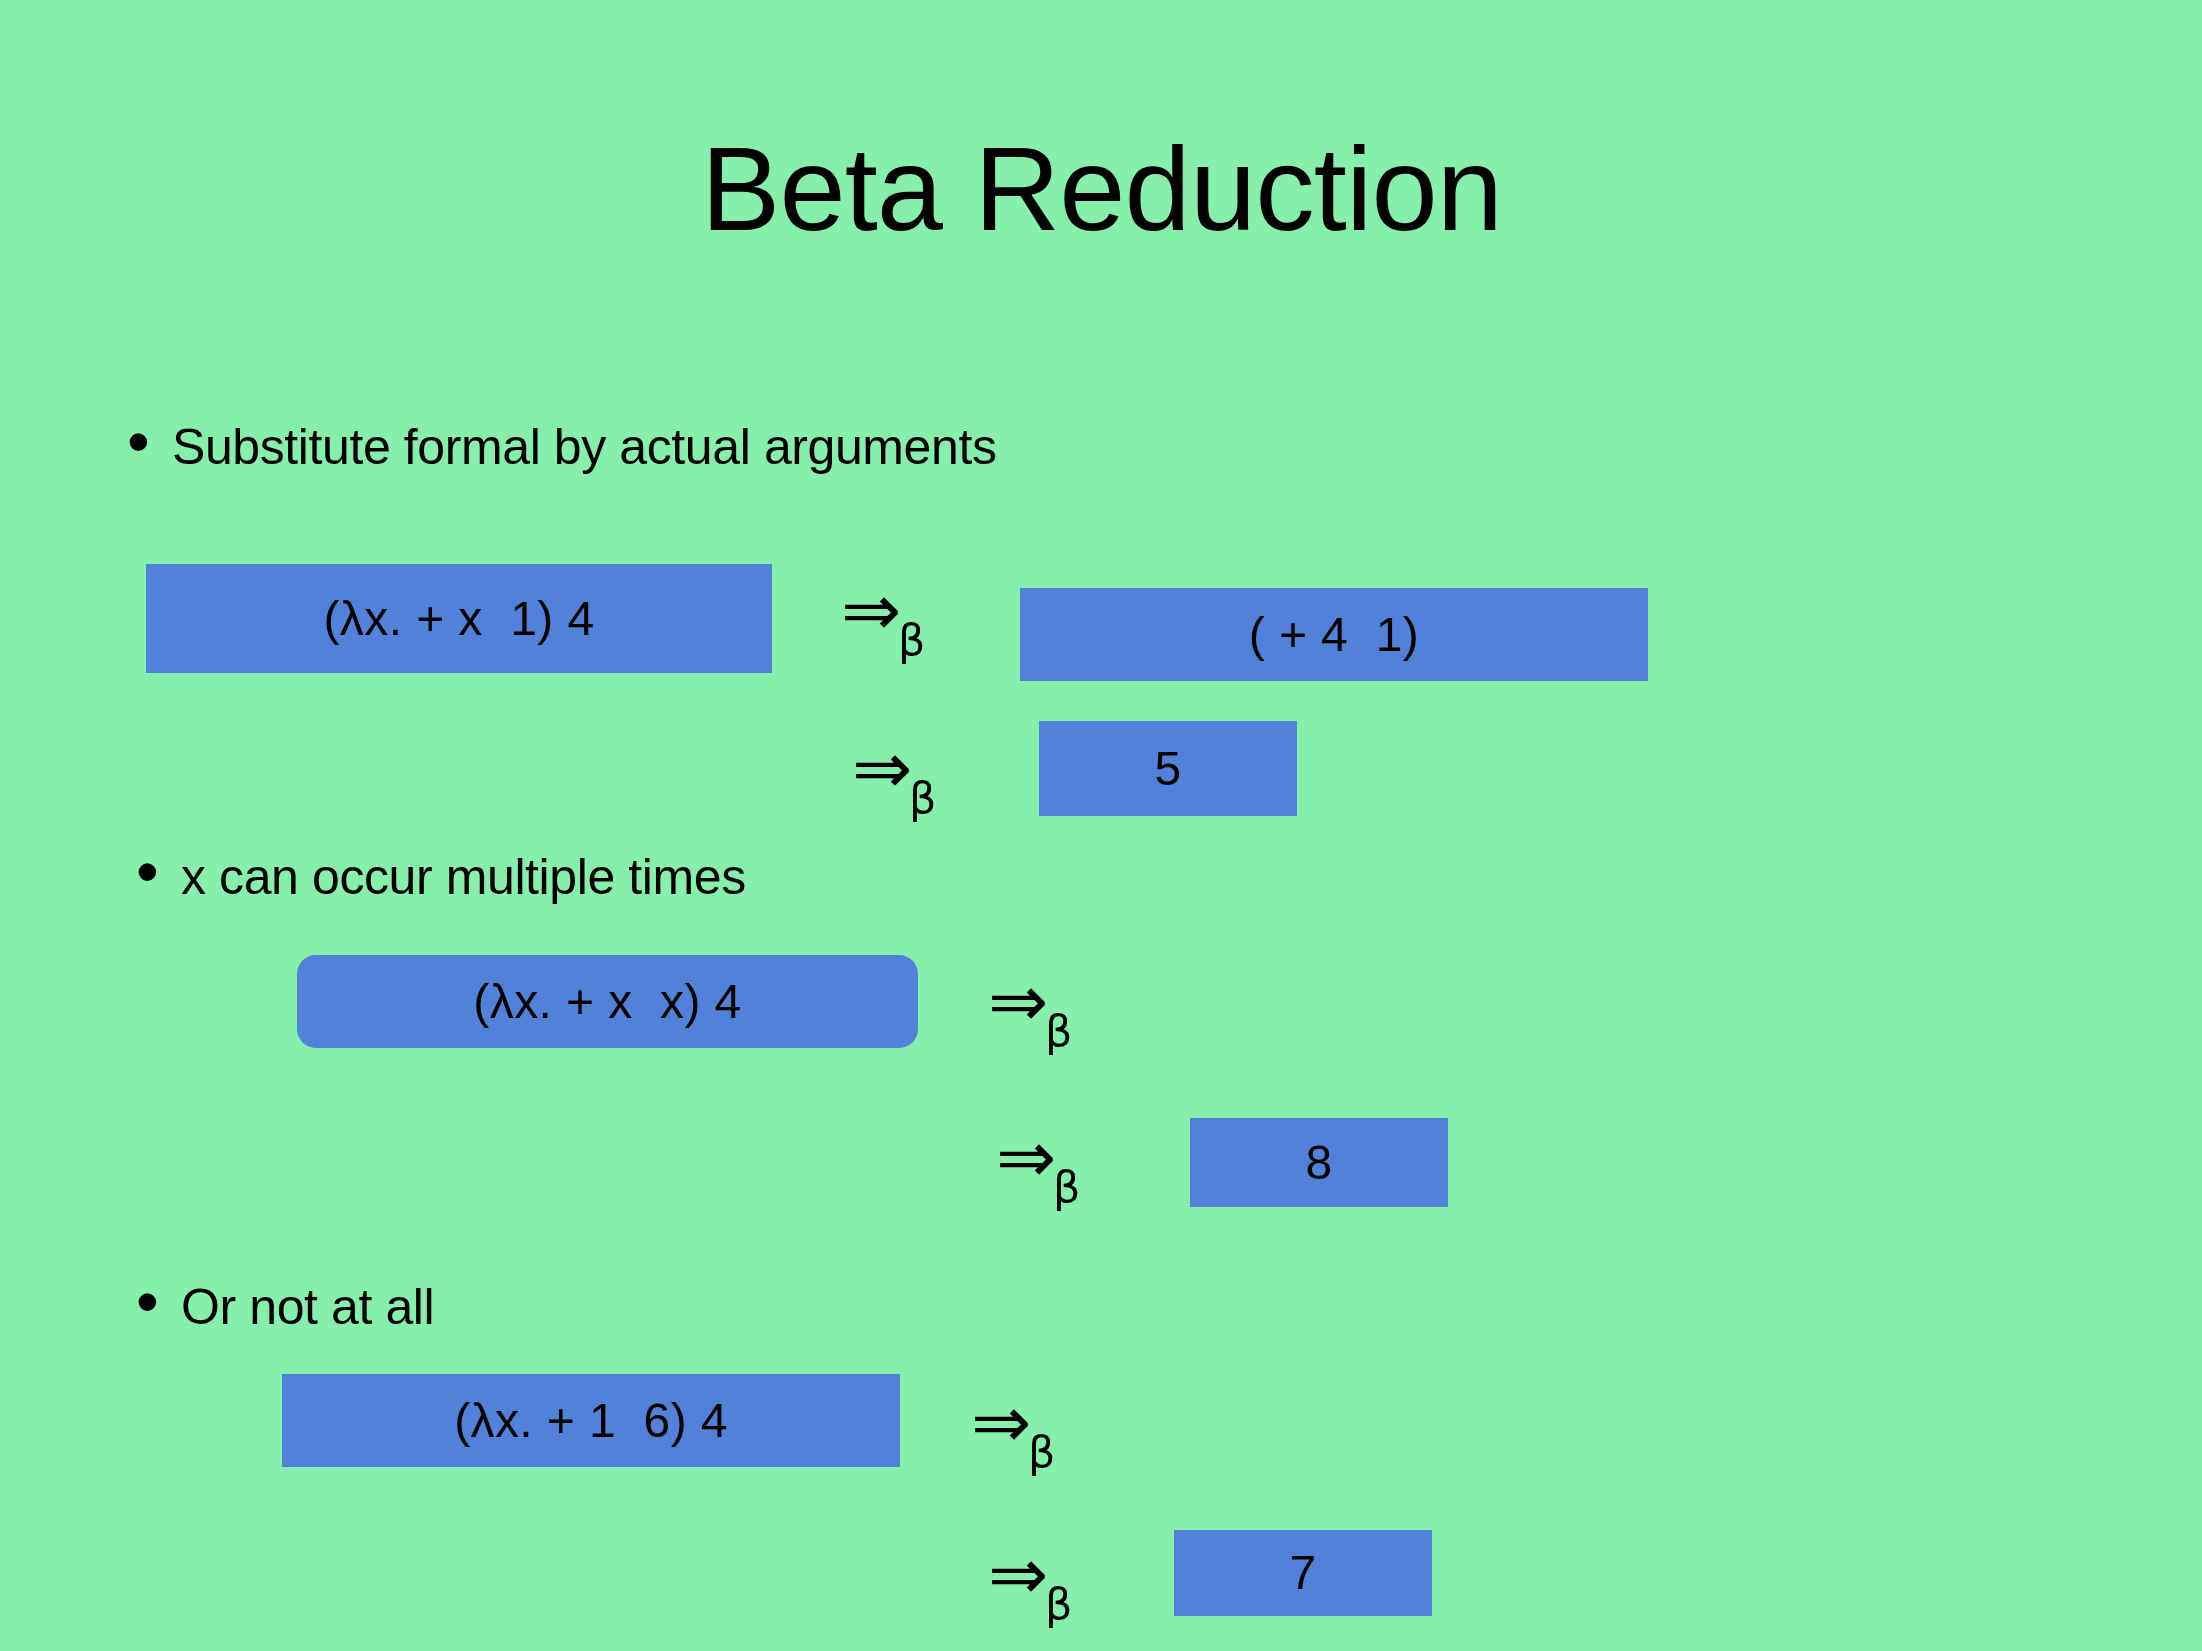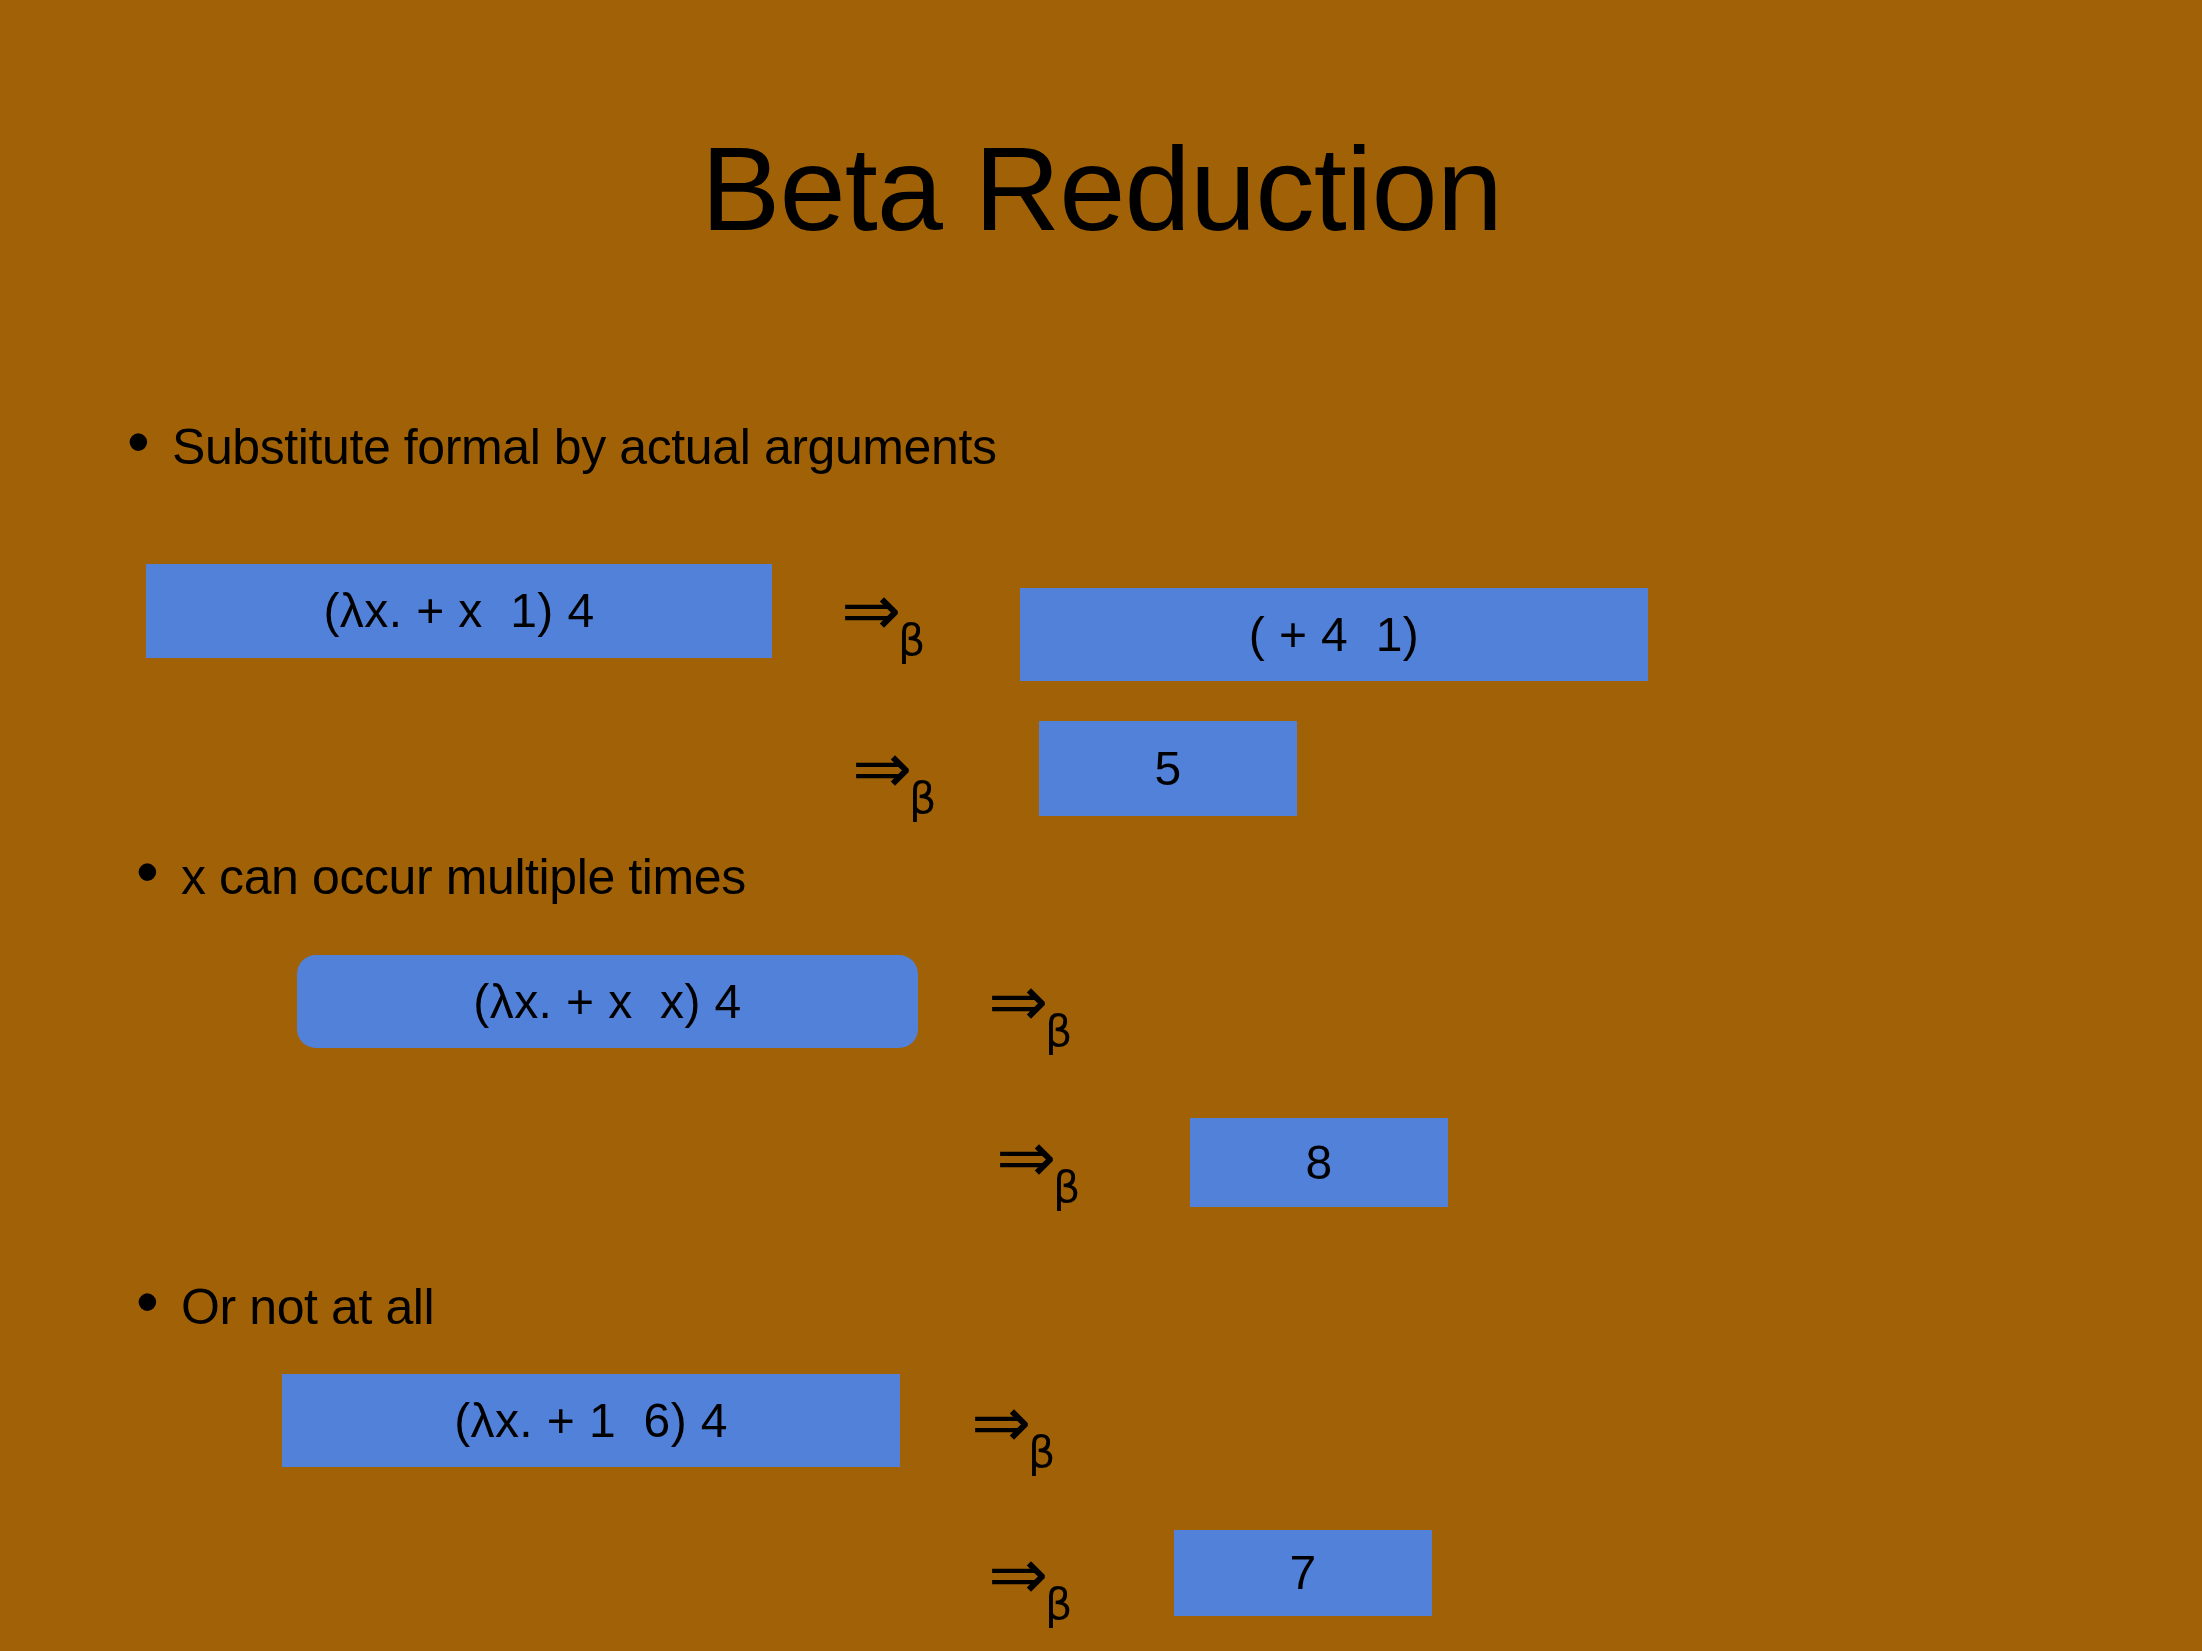--- a/index.html
+++ b/index.html
@@ -10,21 +10,21 @@
     background: #ffffff;
     font-family: "Liberation Sans", sans-serif;
     color: #000000;
     overflow: hidden;
   }
 
   #slide {
     position: relative;
     width: 2203px;
     height: 1652px;
-    background: #a16207;
+    background: #86efac;
   }
 
   
   .slide-title {
     position: absolute;
     top: 129px;
     left: 0;
     width: 2203px;
     text-align: center;
     font-size: 119px;
@@ -90,21 +90,21 @@
     font-size: 43px;
     line-height: 1;
     font-family: "DejaVu Sans", sans-serif;
     display: inline-block;
     position: relative;
     top: 19px;
     left: -3.4px;
   }
 
   
-  #box-g1-lhs   { left: 146px;  top: 564px;  width: 626px; height: 94px; }
+  #box-g1-lhs   { left: 146px;  top: 564px;  width: 626px; height: 109px; }
   #arrow-g1-1   { left: 841px;  top: 578px; }
   #box-g1-rhs   { left: 1020px; top: 564px;  width: 628px; height: 93px; margin-top: 24px; }
 
   #arrow-g1-2   { left: 852px;  top: 736px; }
   #box-g1-res   { left: 1039px; top: 721px;  width: 258px; height: 95px; }
 
   
   #box-g2-lhs   { left: 297px;  top: 955px; width: 621px; height: 93px; border-radius: 19px; }
   #arrow-g2-1   { left: 988px; top: 969px; }
   #box-g2-rhs   { left: 1168px; top: 955px; width: 622px; height: 93px; }

